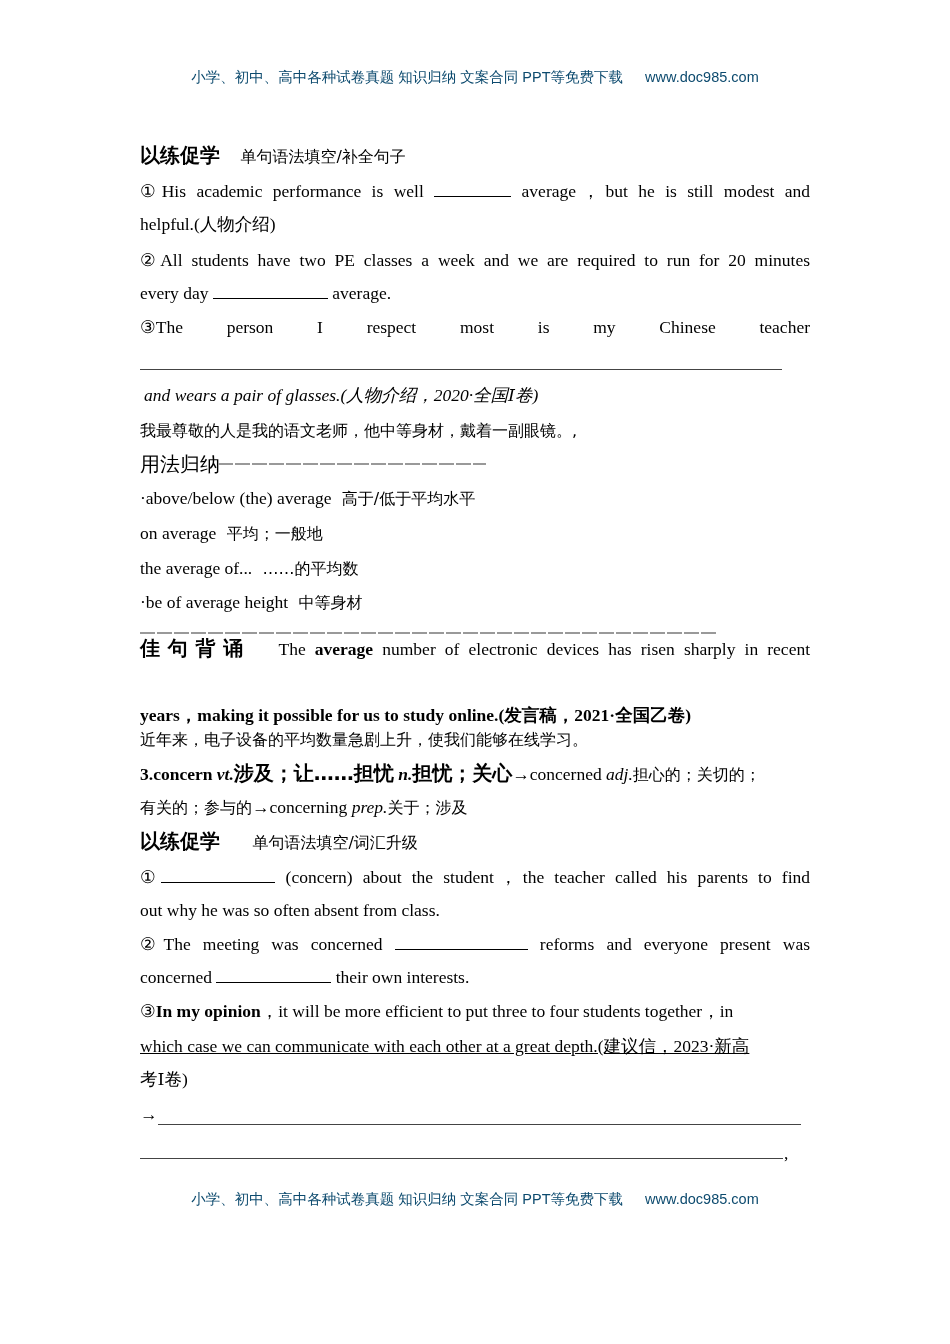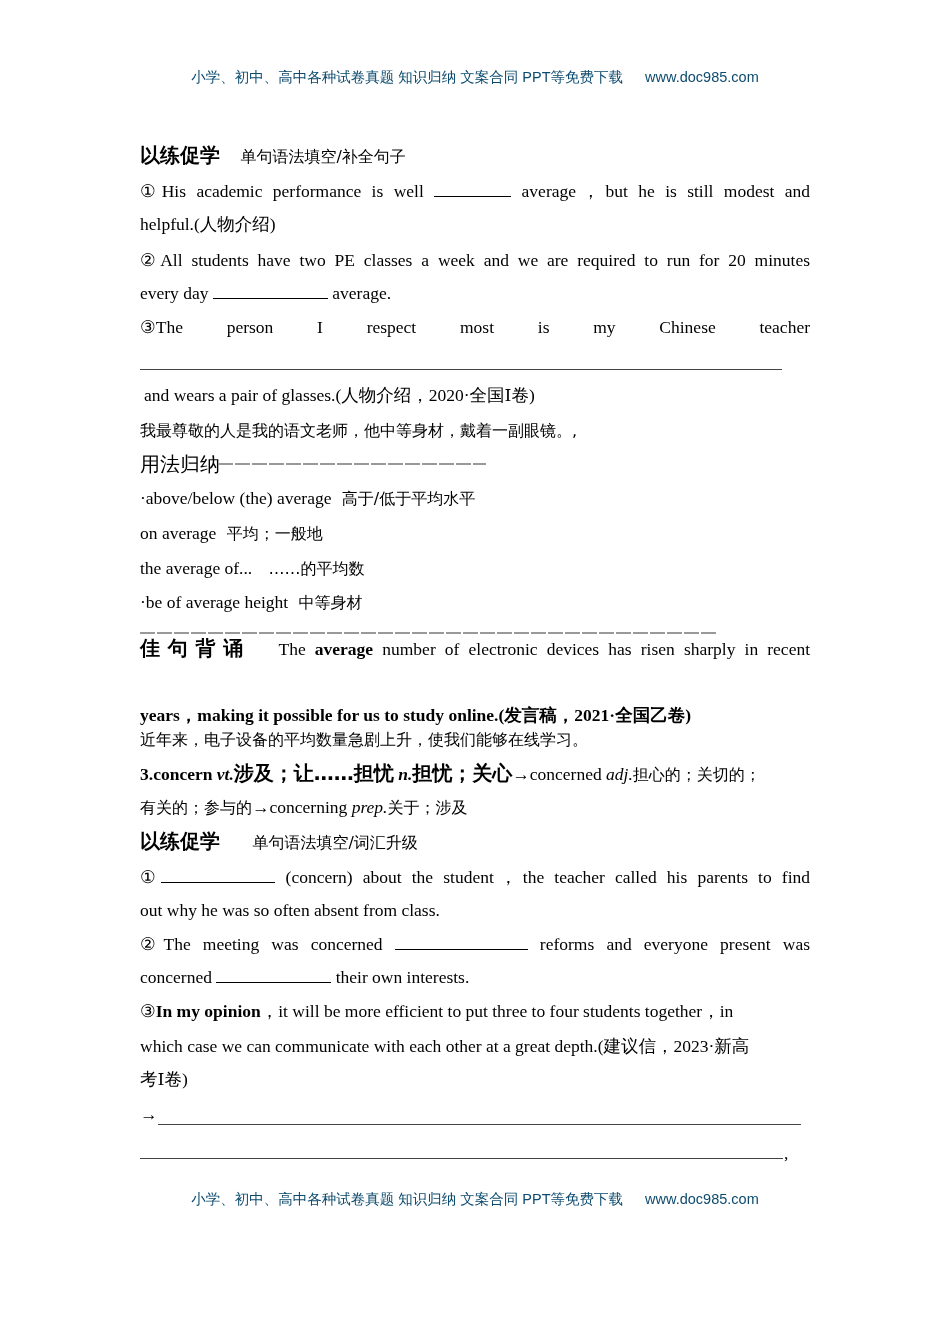--- a/index.html
+++ b/index.html
@@ -114,21 +114,21 @@
     <span>I</span>
     <span>respect</span>
     <span>most</span>
     <span>is</span>
     <span>my</span>
     <span>Chinese</span>
     <span>teacher</span>
   </div>
 </div>
 <div class="hr-under" style="left:140px; width:642px; top:369px;"></div>
-<div class="line" style="top:383px; left:144px;">
+<div class="line" style="top:383px; left:144px;font-style:italic;">
   <span>and wears a pair of glasses.(人物介绍，2020·全国Ⅰ卷)</span>
 </div>
 <div class="line" style="top:418px;">
   <span class="cjk">我最尊敬的人是我的语文老师，他中等身材，戴着一副眼镜。,</span>
 </div>
 
 <div class="line" style="top:452px;">
   <span class="cjk-bold" style="font-weight:normal;">用法归纳</span>
 </div>
 <div class="dash-row" style="left:218px; width:268px; top:463px;"></div>
@@ -136,21 +136,21 @@
 <div class="line" style="top:486px;">
   <span>·above/below (the) average</span>
   <span class="cjk" style="margin-left:6px;">高于/低于平均水平</span>
 </div>
 <div class="line" style="top:521px;">
   <span>on average</span>
   <span class="cjk" style="margin-left:6px;">平均；一般地</span>
 </div>
 <div class="line" style="top:556px;">
   <span>the average of...</span>
-  <span class="cjk" style="margin-left:12px;">……的平均数</span>
+  <span class="cjk" style="margin-left:6px;">……的平均数</span>
 </div>
 <div class="line" style="top:590px;">
   <span>·be of average height</span>
   <span class="cjk" style="margin-left:6px;">中等身材</span>
 </div>
 <div class="dash-row" style="left:140px; width:576px; top:632px;"></div>
 
 <div class="line" style="top:636px;">
   <div class="justify" style="width:670px;">
     <span class="cjk-bold spaced">佳句背诵</span>&nbsp;&nbsp;&nbsp;<span>The</span>
@@ -200,21 +200,21 @@
 </div>
 <div class="line" style="top:965px;">
   <span>concerned</span>
   <span class="blank" style="width:115px;"></span>
   <span>their own interests.</span>
 </div>
 
 <div class="line" style="top:999px;">
   <span>③</span><b class="en">In my opinion</b><span>，it will be more efficient to put three to four students together，in</span>
 </div>
-<div class="line" style="top:1034px;">
+<div class="line" style="top:1034px;text-decoration:underline;">
   <span>which case we can communicate with each other at a great depth.(建议信，2023·新高</span>
 </div>
 <div class="line" style="top:1067px;">
   <span>考Ⅰ卷)</span>
 </div>
 <div class="line" style="top:1102px;">
   <span>→</span>
 </div>
 <div class="hr-under" style="left:158px; width:643px; top:1124px;"></div>
 <div class="hr-under" style="left:140px; width:643px; top:1158px;"></div>

